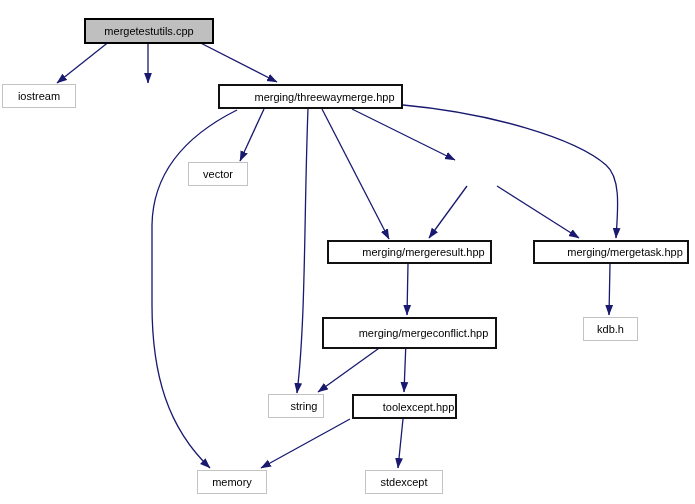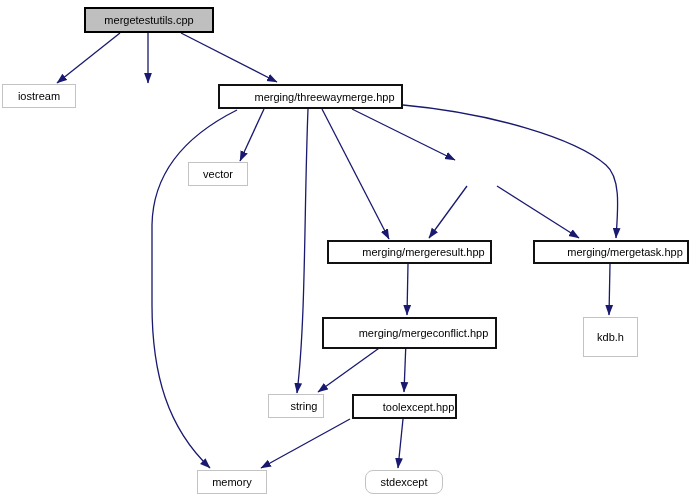--- a/index.html
+++ b/index.html
@@ -70,39 +70,39 @@
       <path d="M497,186 L579,238" marker-end="url(#arrowhead)"></path>
       <path d="M408,264 L407,315" marker-end="url(#arrowhead)"></path>
       <path d="M389,341 L318,392" marker-end="url(#arrowhead)"></path>
       <path d="M406,341 L404,392" marker-end="url(#arrowhead)"></path>
       <path d="M350,419 L261,468" marker-end="url(#arrowhead)"></path>
       <path d="M403,419 L398,468" marker-end="url(#arrowhead)"></path>
       <path d="M610,264 L609,315" marker-end="url(#arrowhead)"></path>
     </g>
   </svg>
 
-  <div class="node root" style="left:84px; top:7px; width:130px; height:26px;">mergetestutils.cpp</div>
+  <div class="node root" style="left:84px; top:18px; width:130px; height:26px;">mergetestutils.cpp</div>
 
   <div class="node plain" style="left:2px; top:84px; width:74px; height:24px;">iostream</div>
 
 
   <div class="node linked" style="left:218px; top:84px; width:185px; height:25px;">merging/threewaymerge.hpp</div>
 
   <div class="node plain" style="left:188px; top:162px; width:60px; height:24px;">vector</div>
 
 
   <div class="node linked" style="left:327px; top:240px; width:165px; height:24px;">merging/mergeresult.hpp</div>
 
   <div class="node linked" style="left:533px; top:240px; width:156px; height:24px;">merging/mergetask.hpp</div>
 
   <div class="node linked" style="left:322px; top:317px; width:175px; height:32px;">merging/mergeconflict.hpp</div>
 
-  <div class="node plain" style="left:583px; top:317px; width:55px; height:40px;">kdb.h</div>
+  <div class="node plain" style="left:583px; top:317px; width:55px; height:24px;">kdb.h</div>
 
   <div class="node plain" style="left:268px; top:394px; width:56px; height:24px;padding-left:16px;">string</div>
 
   <div class="node linked" style="left:352px; top:394px; width:105px; height:25px;">toolexcept.hpp</div>
 
   <div class="node plain" style="left:197px; top:470px; width:70px; height:24px;">memory</div>
 
-  <div class="node plain" style="left:365px; top:470px; width:78px; height:24px;border-radius:8px;">stdexcept</div>
+  <div class="node plain" style="left:365px; top:470px; width:78px; height:24px;">stdexcept</div>
 
 </div>
 
 </body></html>

